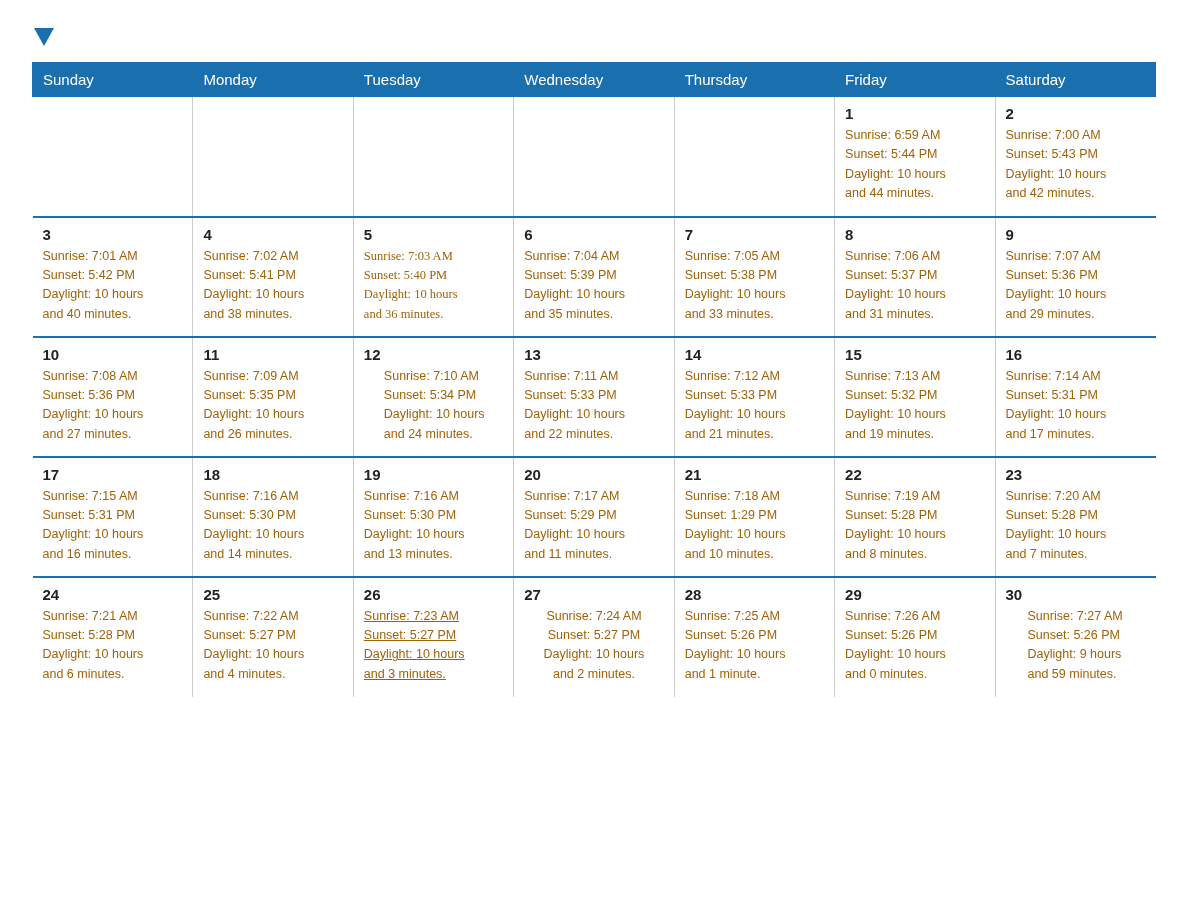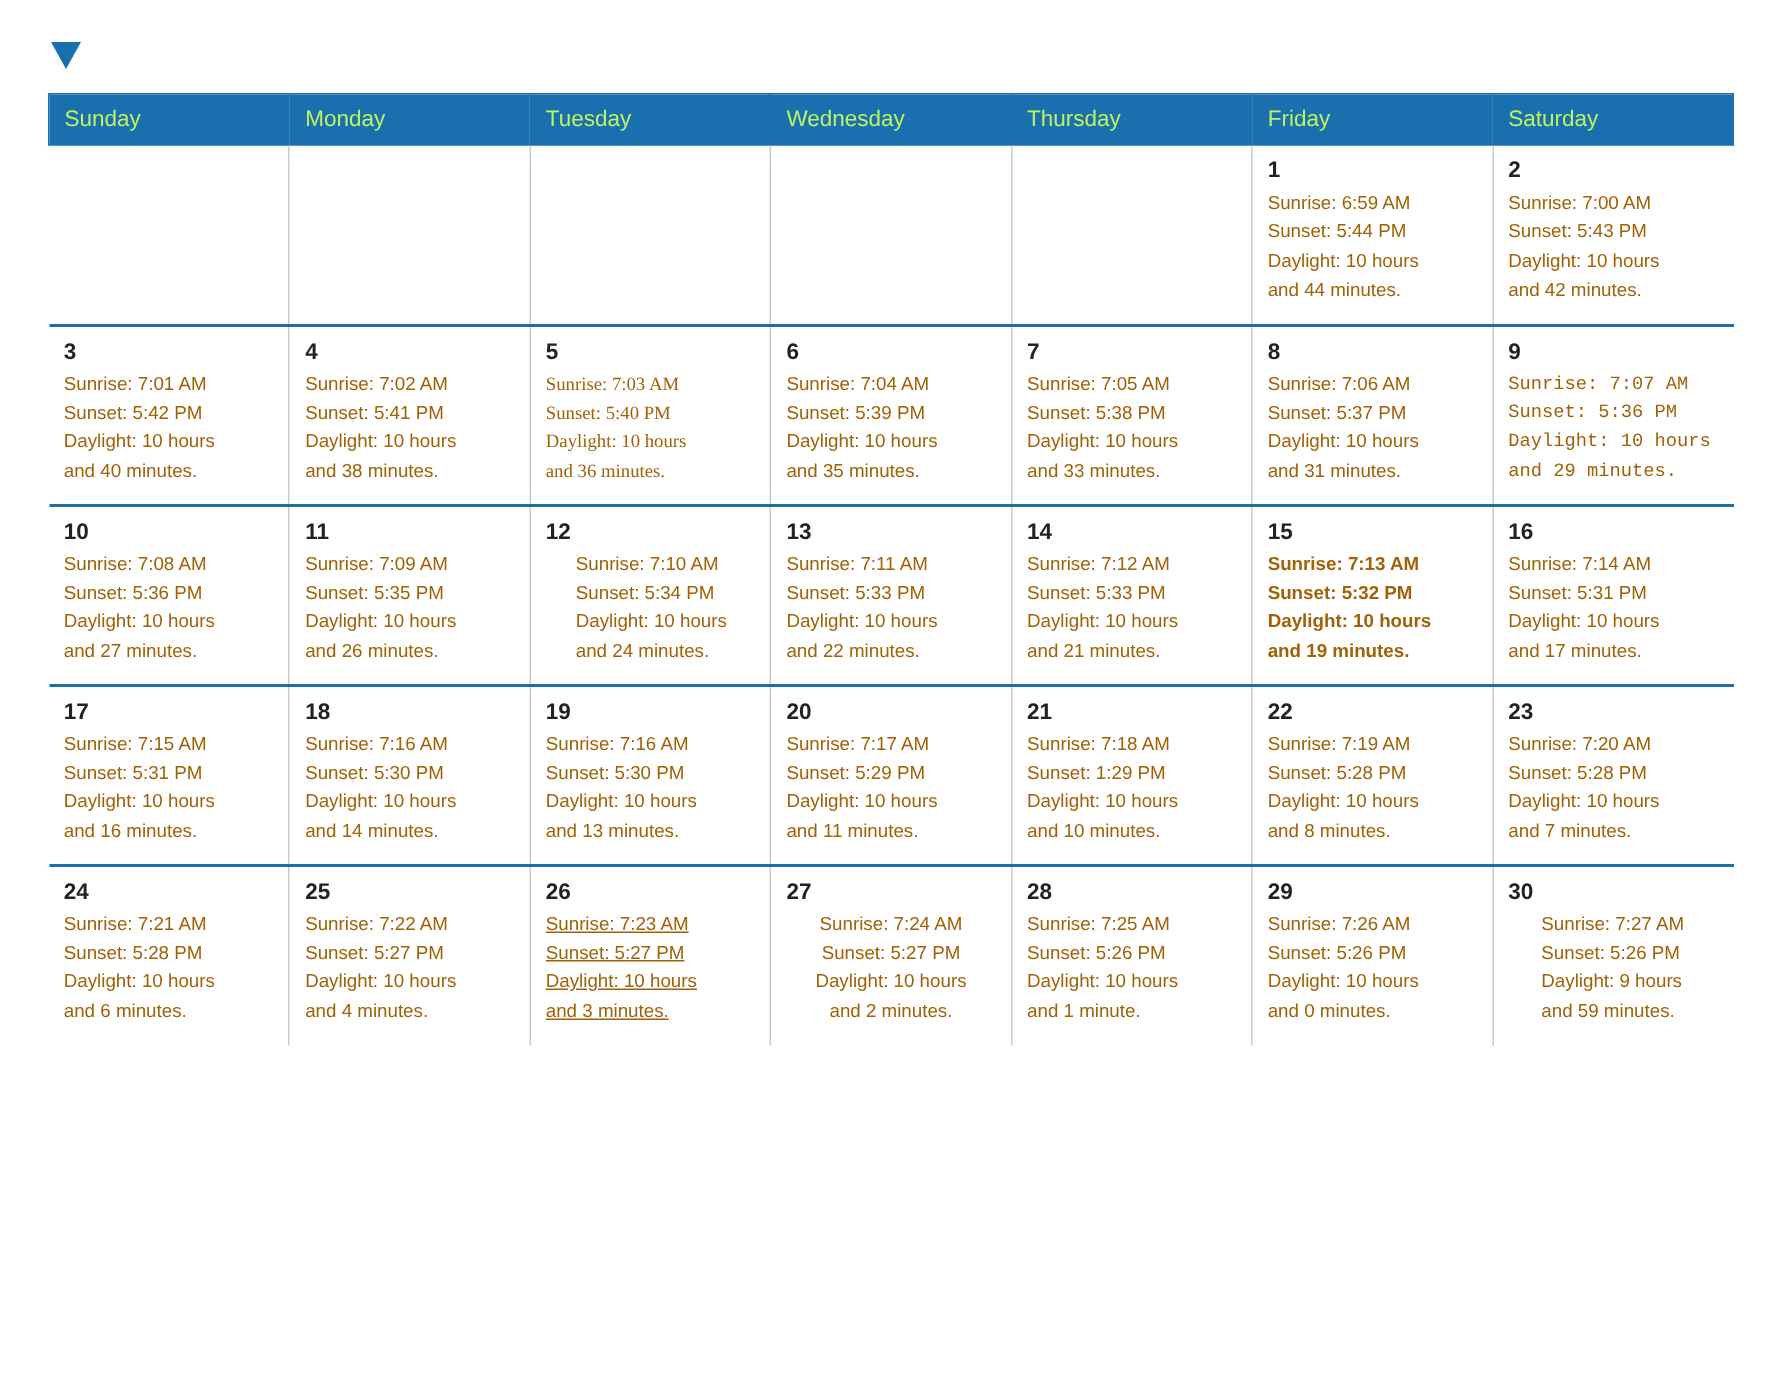--- a/index.html
+++ b/index.html
@@ -63,21 +63,21 @@
     }
     table {
       width: 100%;
       border-collapse: collapse;
       table-layout: fixed;
     }
     thead tr {
       background-color: #1a6faf;
     }
     thead th {
-      color: #bef264;
+      color: #ffffff;
       font-size: 15px;
       font-weight: normal;
       padding: 8px 10px;
       text-align: left;
       border: 1px solid #1a6faf;
     }
     tbody tr {
       border-bottom: 2px solid #1a6faf;
     }
     tbody td {
@@ -196,21 +196,21 @@
         </td>
         <td>
           <span class="day-num">8</span>
           <div class="day-info" style="white-space: pre-line;">Sunrise: 7:06 AM
 Sunset: 5:37 PM
 Daylight: 10 hours
 and 31 minutes.</div>
         </td>
         <td>
           <span class="day-num">9</span>
-          <div class="day-info" style="white-space: pre-line; font-family: Liberation Mono, monospace;">Sunrise: 7:07 AM
+          <div class="day-info" style="white-space: pre-line;">Sunrise: 7:07 AM
 Sunset: 5:36 PM
 Daylight: 10 hours
 and 29 minutes.</div>
         </td>
       </tr>
       <tr>
         <td>
           <span class="day-num">10</span>
           <div class="day-info" style="white-space: pre-line;">Sunrise: 7:08 AM
 Sunset: 5:36 PM
@@ -240,21 +240,21 @@
         </td>
         <td>
           <span class="day-num">14</span>
           <div class="day-info" style="white-space: pre-line;">Sunrise: 7:12 AM
 Sunset: 5:33 PM
 Daylight: 10 hours
 and 21 minutes.</div>
         </td>
         <td>
           <span class="day-num">15</span>
-          <div class="day-info" style="white-space: pre-line; font-weight: bold;">Sunrise: 7:13 AM
+          <div class="day-info" style="white-space: pre-line;">Sunrise: 7:13 AM
 Sunset: 5:32 PM
 Daylight: 10 hours
 and 19 minutes.</div>
         </td>
         <td>
           <span class="day-num">16</span>
           <div class="day-info" style="white-space: pre-line;">Sunrise: 7:14 AM
 Sunset: 5:31 PM
 Daylight: 10 hours
 and 17 minutes.</div>

